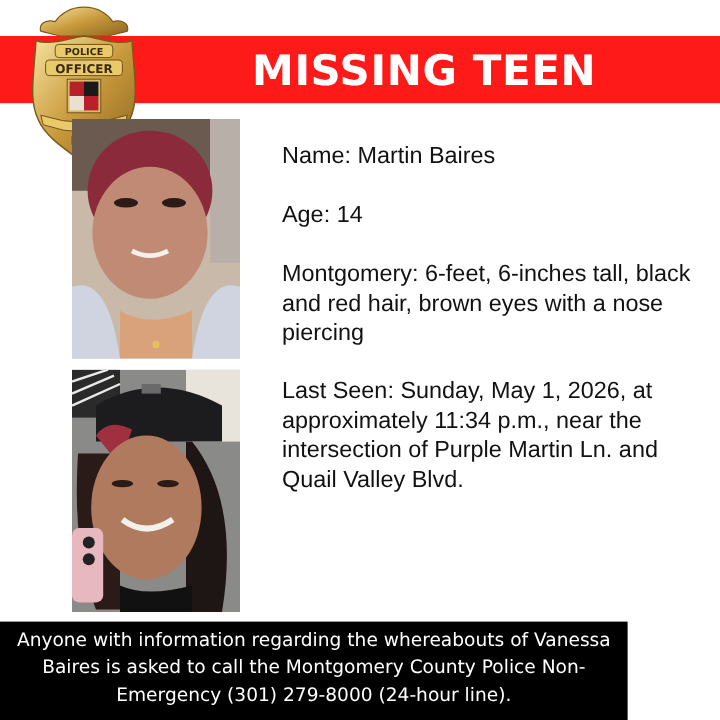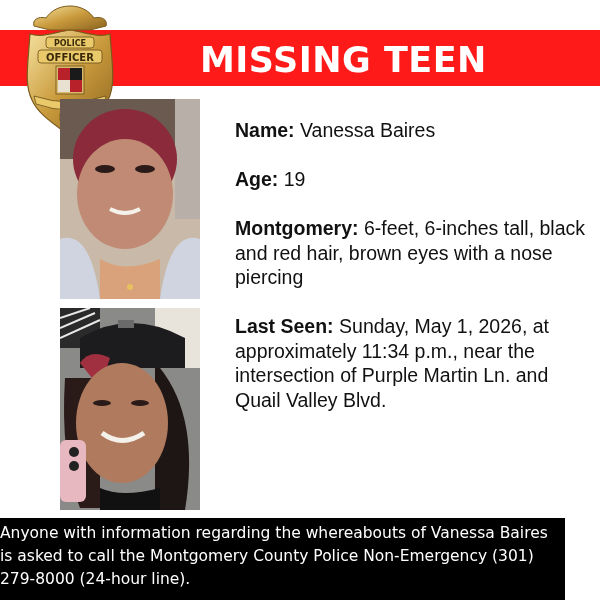--- a/index.html
+++ b/index.html
@@ -1,29 +1,29 @@
 <!DOCTYPE html>
 <html><head>
 <meta charset="utf-8">
 <style>
   html, body { margin:0; padding:0; }
   body { width:600px; height:600px; background:#ffffff; position:relative; overflow:hidden;
          font-family:"Liberation Sans", sans-serif; }
   .banner { position:absolute; left:0; top:30px; width:600px; height:56px; background:#ff1a1a; }
-  .banner-title { position:absolute; left:200px; top:40px; color:#ffffff; font-family:"DejaVu Sans", sans-serif;
+  .banner-title { position:absolute; left:210px; top:40px; color:#ffffff; font-family:"DejaVu Sans", sans-serif;
                   font-weight:bold; font-size:35px; letter-spacing:0.5px; line-height:40px; }
   .badge { position:absolute; left:20px; top:4px; width:100px; height:134px; }
   .photo { position:absolute; left:60px; width:140px; overflow:hidden; }
   .photo1 { top:99px; height:200px; }
   .photo2 { top:308px; height:202px; }
   .info { position:absolute; left:235px; top:118px; width:360px; color:#111111; font-size:19.5px; line-height:24.5px; }
   .info p { margin:0 0 24.5px 0; }
-  .info b { font-weight:bold; }
-  .footer { position:absolute; left:0; top:518px; width:565px; height:82px; background:#000000; color:#ffffff;
-            font-family:"DejaVu Sans", sans-serif; font-size:15.5px; line-height:23px; 
+  .info b { font-weight:normal; }
+  .footer { position:absolute; left:0; top:518px; width:523px; height:82px; background:#000000; color:#ffffff;
+            font-family:"DejaVu Sans", sans-serif; font-size:15.5px; line-height:23px; text-align:center;
             padding-top:4px; box-sizing:border-box; }
 </style>
 </head>
 <body>
 
 <div class="banner"></div>
 <div class="banner-title">MISSING TEEN</div>
 
 <div class="badge">
   <svg width="100" height="134" viewBox="0 0 100 134">
@@ -84,21 +84,21 @@
     <ellipse cx="80" cy="95" rx="9" ry="3" fill="#2a1a18"></ellipse>
     <path d="M42 125 Q62 140 84 125" stroke="#f4f0ea" stroke-width="5" fill="none"></path>
     <rect x="0" y="132" width="26" height="62" rx="6" fill="#e8b8c0"></rect>
     <circle cx="14" cy="144" r="5" fill="#222"></circle>
     <circle cx="14" cy="158" r="5" fill="#222"></circle>
     <path d="M40 180 Q62 190 100 180 L100 202 L40 202 Z" fill="#111"></path>
   </svg>
 </div>
 
 <div class="info">
-  <p><b>Name:</b><span> Vanessa Baires</span></p>
-  <p><b>Age:</b><span> 19</span></p>
+  <p><b>Name:</b><span> Martin Baires</span></p>
+  <p><b>Age:</b><span> 14</span></p>
   <p><b>Montgomery:</b><span> 6-feet, 6-inches tall, black and red hair, brown eyes with a nose piercing</span></p>
   <p><b>Last Seen:</b><span> Sunday, May 1, 2026, at approximately 11:34 p.m., near the intersection of Purple Martin Ln. and Quail Valley Blvd.</span></p>
 </div>
 
 <div class="footer">
   <span>Anyone with information regarding the whereabouts of Vanessa Baires is asked to call the Montgomery County Police Non-Emergency (301) 279-8000 (24-hour line).</span>
 </div>
 
 </body></html>

